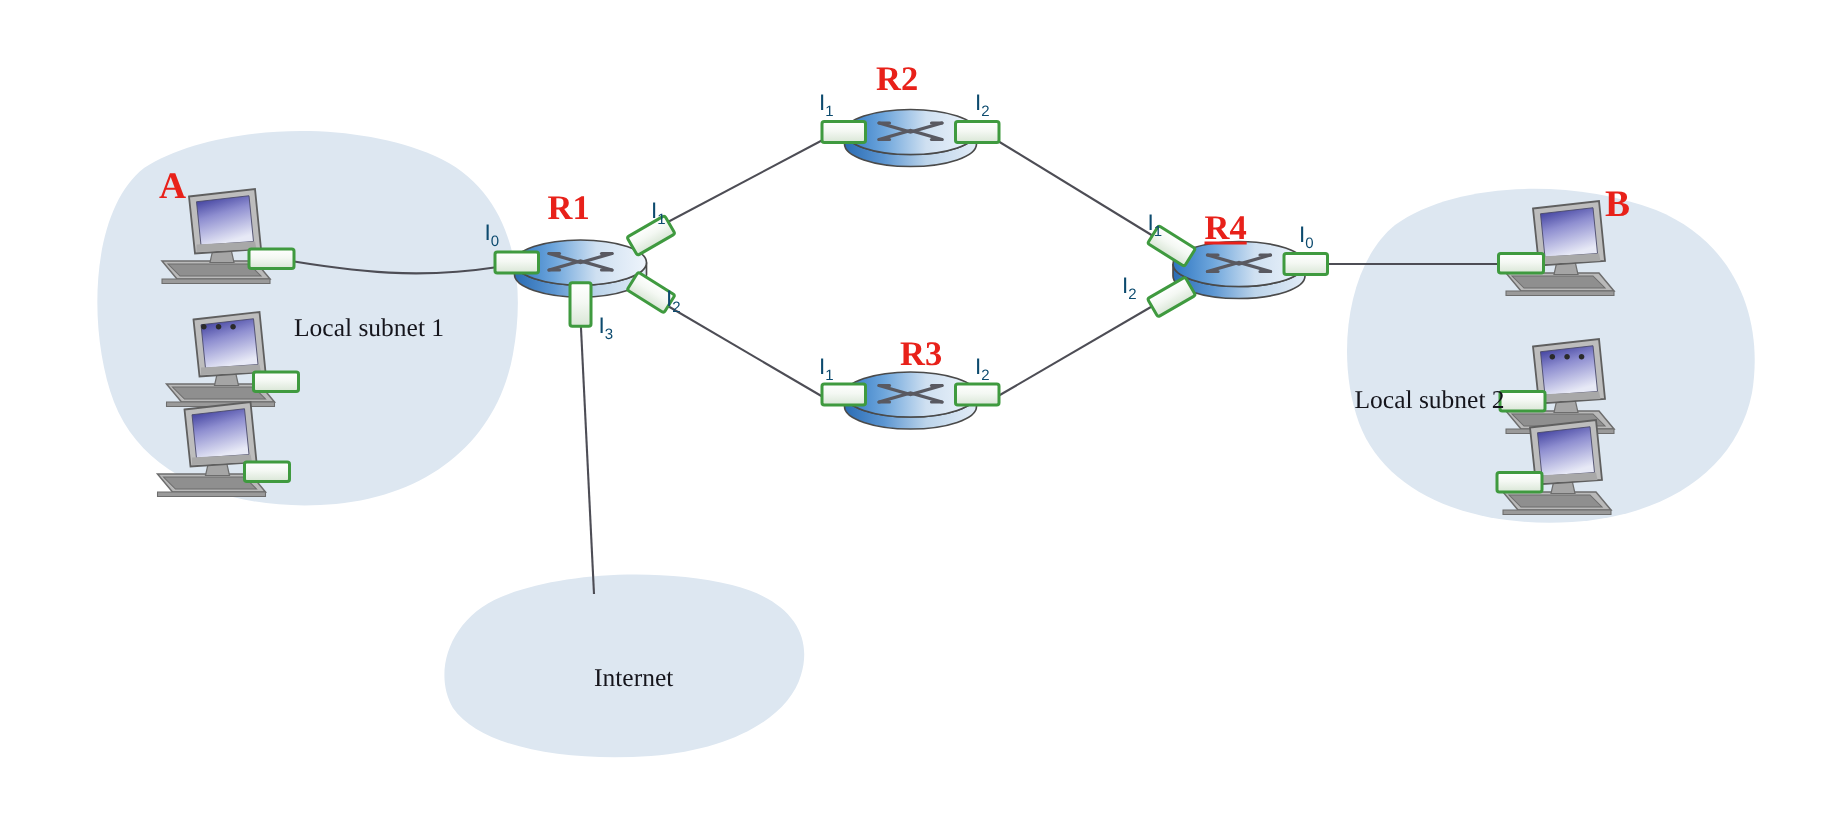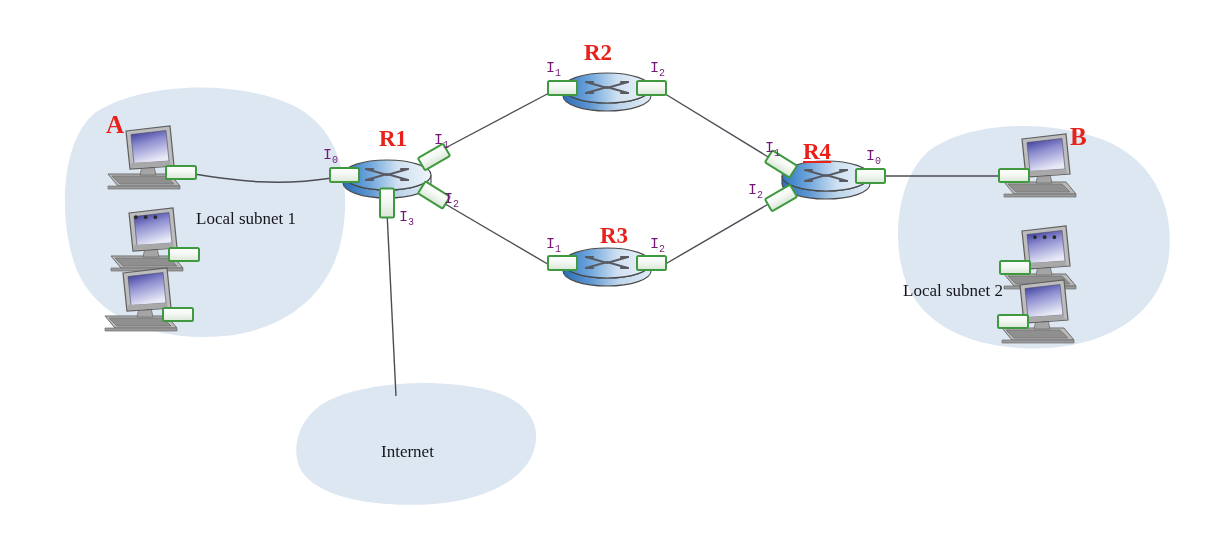--- a/index.html
+++ b/index.html
@@ -41,23 +41,23 @@
   }
   .host-name {
     font-family: "Liberation Serif", "DejaVu Serif", serif;
     font-weight: bold;
     font-size: 25px;
     color: #e8211a;
     white-space: nowrap;
     line-height: 1;
   }
   .iface-label {
-    font-family: Liberation Mono, monospace;
+    font-family: Liberation Sans, sans-serif;
     font-size: 15px;
-    color: #701a75;
+    color: #0c4a6e;
     white-space: nowrap;
     line-height: 1;
   }
   .iface-label sub {
     font-size: 10px;
     line-height: 1;
   }
   .zone-label {
     font-family: "Liberation Serif", "DejaVu Serif", serif;
     font-size: 17px;
@@ -218,27 +218,27 @@
       <rect x="-14.5" y="-7" width="29" height="14" rx="1.5" transform="translate(781,164) rotate(32)" fill="url(#portGrad)" stroke="#3f9a3f" stroke-width="2"></rect>
       <rect x="-14.5" y="-7" width="29" height="14" rx="1.5" transform="translate(781,198) rotate(-30)" fill="url(#portGrad)" stroke="#3f9a3f" stroke-width="2"></rect>
       <rect x="856" y="169" width="29" height="14" rx="1.5" fill="url(#portGrad)" stroke="#3f9a3f" stroke-width="2"></rect>
     </g>
   </svg>
 
   <div class="ov host-name" style="left:106px; top:112px;">A</div>
   <div class="ov host-name" style="left:1070px; top:124px;">B</div>
 
   <div class="ov zone-label" style="left:196px; top:210px;">Local subnet 1</div>
-  <div class="ov zone-label" style="left:903px; top:258px;margin-top:24px;">Local subnet 2</div>
-  <div class="ov zone-label" style="left:381px; top:443px;">Internet</div>
+  <div class="ov zone-label" style="left:903px; top:258px;">Local subnet 2</div>
+  <div class="ov zone-label" style="left:396px; top:443px;">Internet</div>
 
   <div class="ov ellipsis" style="left:133px; top:200px;">...</div>
   <div class="ov ellipsis" style="left:1032px; top:220px;">...</div>
 
-  <div class="ov router-name" style="left:379px; top:127px;">R1</div>
+  <div class="ov router-name" style="left:365px; top:127px;">R1</div>
   <div class="ov router-name" style="left:584px; top:41px;">R2</div>
   <div class="ov router-name" style="left:600px; top:224px;">R3</div>
   <div class="ov router-name" style="left:803px; top:140px;text-decoration:underline;">R4</div>
 
   <div class="ov iface-label" style="left:323px; top:148px;">
     <span>I</span><sub>0</sub>
   </div>
   <div class="ov iface-label" style="left:434px; top:133px;">
     <span>I</span><sub>1</sub>
   </div>

